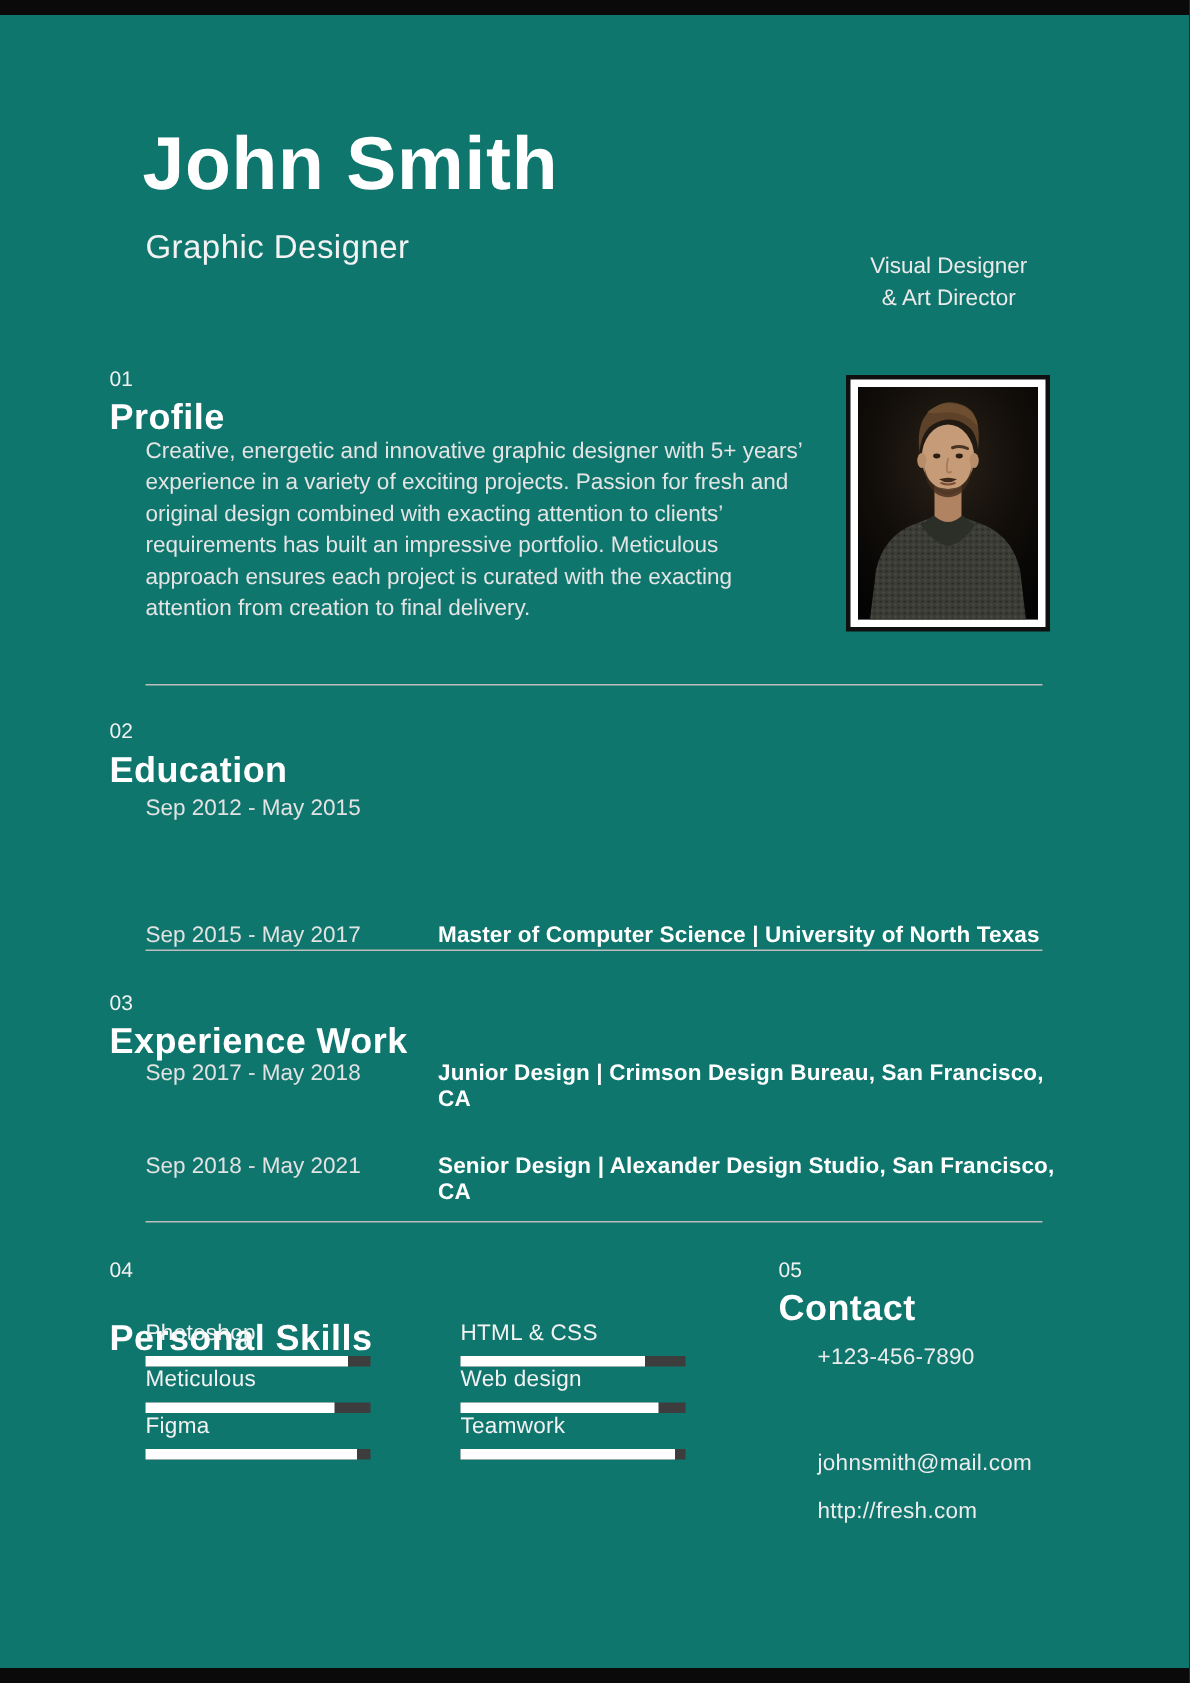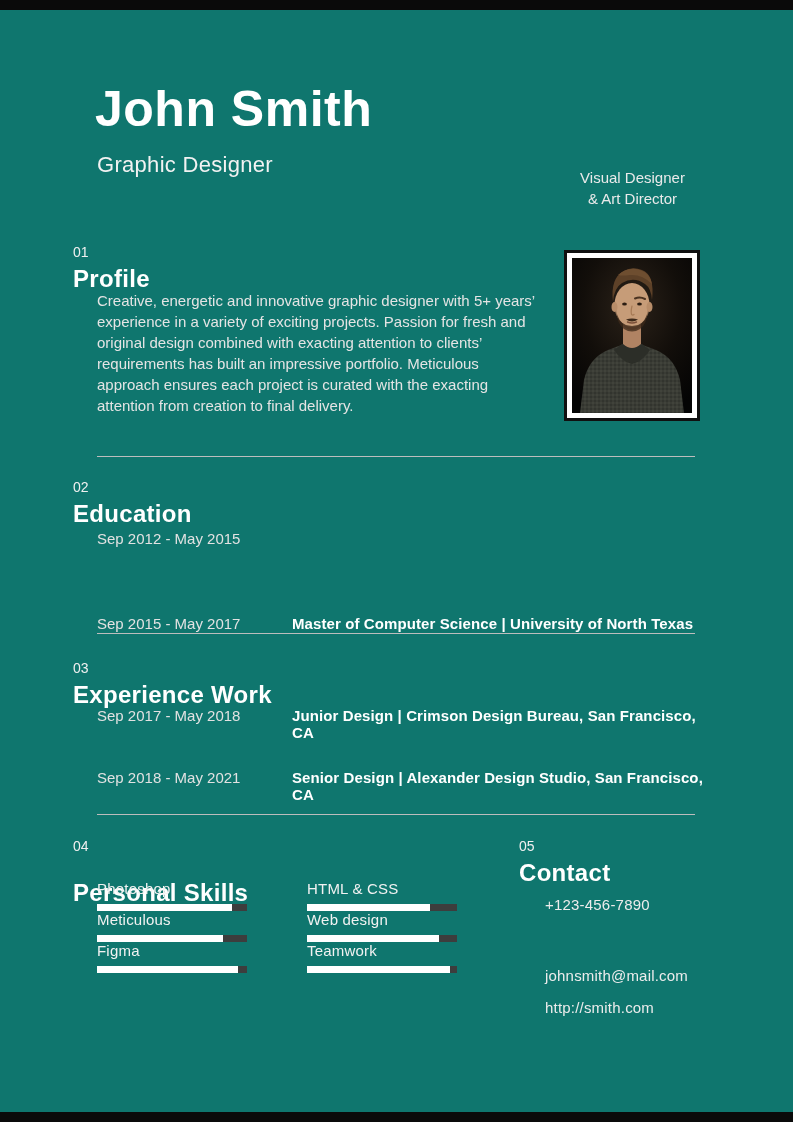--- a/index.html
+++ b/index.html
@@ -249,15 +249,15 @@
       </div>
     </div>
   </div>
 
   <div class="section-head" style="left:519px; top:838px;">
     <span class="sec-num">05</span>
     <span class="sec-title">Contact</span>
   </div>
   <div class="contact-item" style="top:896px;">+123-456-7890</div>
   <div class="contact-item" style="top:948px;margin-top:19px;">johnsmith@mail.com</div>
-  <div class="contact-item" style="top:999px;">http://smith.com</div>
+  <div class="contact-item" style="top:999px;">http://fresh.com</div>
 
 </div>
 
 </body></html>

